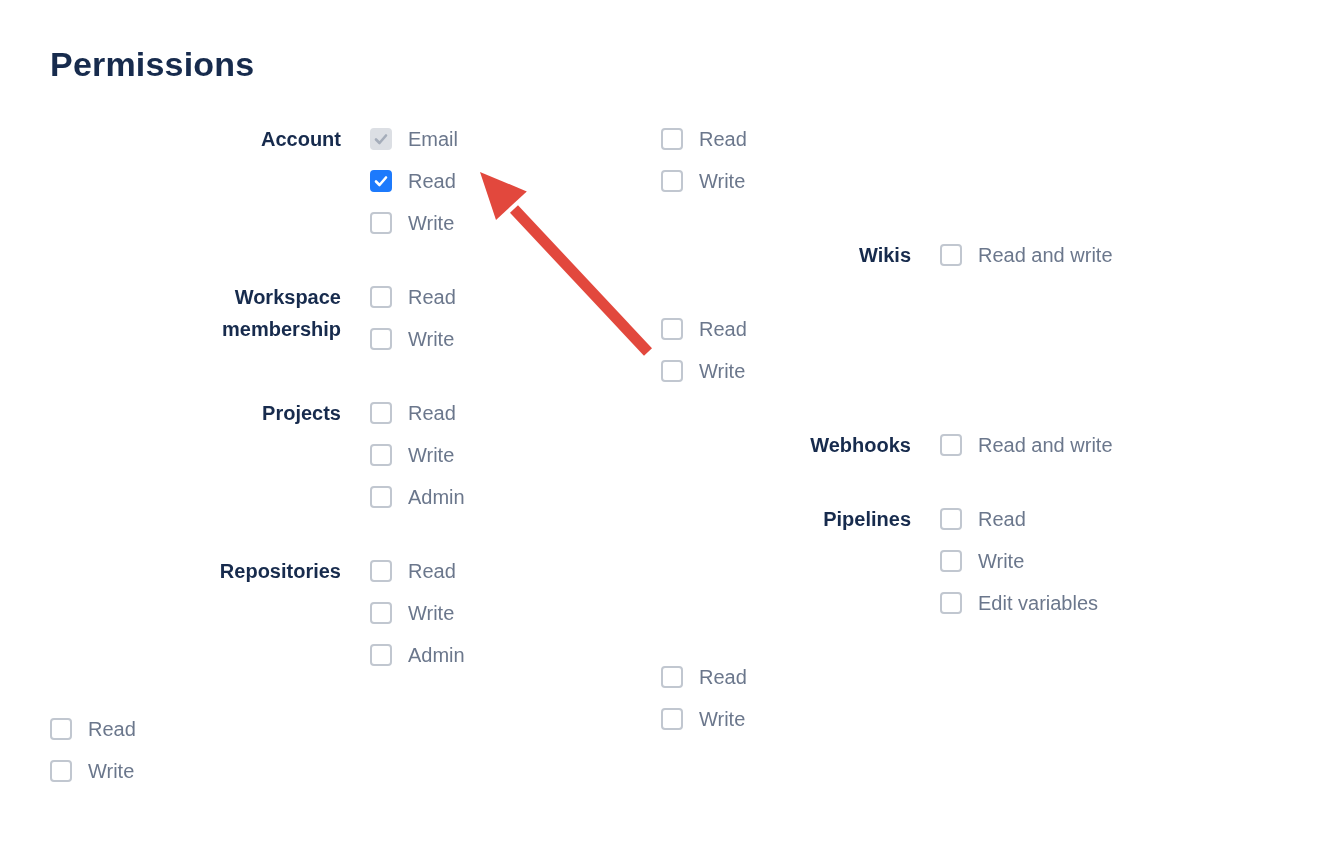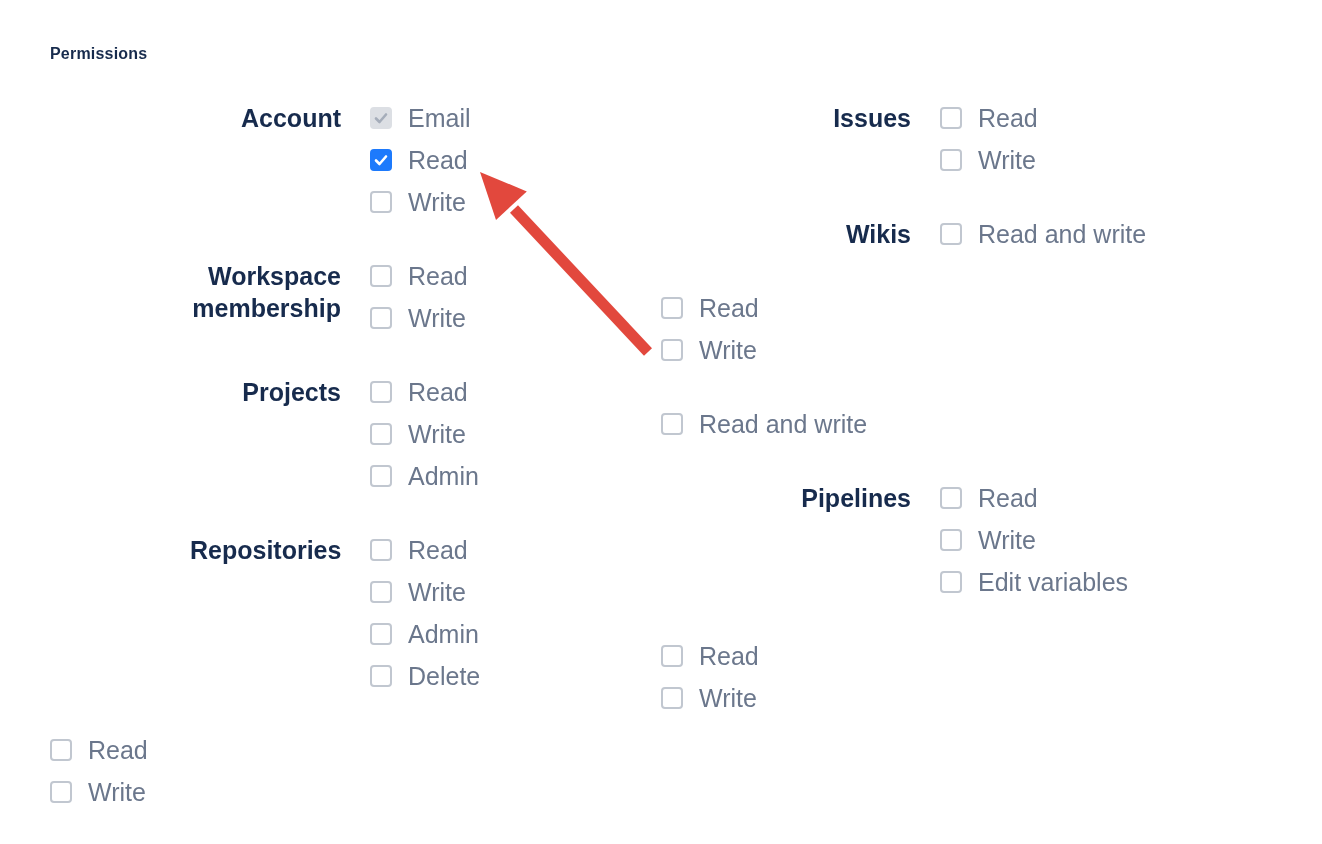--- a/index.html
+++ b/index.html
@@ -10,41 +10,41 @@
   }
   body {
     width: 1322px;
     height: 844px;
     position: relative;
     overflow: hidden;
     box-sizing: border-box;
     padding: 45px 0 0 50px;
   }
   .page-title {
-    font-size: 16px;
+    font-size: 34px;
     font-weight: 700;
     color: var(--heading, #172B4D);
     margin: 0 0 34px 0;
     letter-spacing: 0.2px;
   }
   .columns {
     display: flex;
     align-items: flex-start;
   }
   .perm-col { flex-shrink: 0; }
   .perm-col.col-left  { width: 611px; }
   .perm-col.col-right { width: 600px; }
   .group {
     display: flex;
     margin-bottom: 32px;
   }
   .group-label {
     flex-shrink: 0;
     text-align: right;
-    font-size: 25px;
+    font-size: 20px;
     font-weight: 700;
     color: var(--group-label, #172B4D);
     line-height: 32px;
     padding-top: 5px;
     box-sizing: border-box;
     padding-right: 29px;
   }
   .col-left  .group-label { width: 320px; padding-left: 140px; }
   .col-right .group-label { width: 279px; }
   .options { flex: 1; }
@@ -73,21 +73,21 @@
     color: #ffffff;
   }
   .checkbox.disabled-checked {
     background: var(--checkbox-disabled-bg, #DCDFE4);
     border-color: var(--checkbox-disabled-bg, #DCDFE4);
     color: var(--checkbox-disabled-check, #A9B0BC);
     cursor: default;
   }
   .checkbox svg { width: 16px; height: 16px; display: block; }
   .option-label {
-    font-size: 25px;
+    font-size: 20px;
     color: var(--option-label, #6B778C);
     line-height: 1;
   }
   .annotation-arrow {
     position: absolute;
     left: 430px;
     top: 130px;
     width: 260px;
     height: 260px;
     color: var(--arrow, #E2483D);
@@ -164,42 +164,37 @@
             <span class="option-label">Read</span>
           </label>
           <label class="option-row">
             <span class="checkbox unchecked"></span>
             <span class="option-label">Write</span>
           </label>
           <label class="option-row">
             <span class="checkbox unchecked"></span>
             <span class="option-label">Admin</span>
           </label>
-          <label class="option-row">
-            <span class="checkbox unchecked"></span>
-            <span class="option-label">Delete</span>
-          </label>
         </div>
       </div>
       <div class="group">
         <div class="options">
           <label class="option-row">
             <span class="checkbox unchecked"></span>
             <span class="option-label">Read</span>
           </label>
           <label class="option-row">
             <span class="checkbox unchecked"></span>
             <span class="option-label">Write</span>
           </label>
         </div>
       </div>
     </div>
   <div class="perm-col col-right">
       <div class="group">
-        <div class="group-label">Issues</div>
         <div class="options">
           <label class="option-row">
             <span class="checkbox unchecked"></span>
             <span class="option-label">Read</span>
           </label>
           <label class="option-row">
             <span class="checkbox unchecked"></span>
             <span class="option-label">Write</span>
           </label>
         </div>
@@ -219,20 +214,21 @@
             <span class="checkbox unchecked"></span>
             <span class="option-label">Read</span>
           </label>
           <label class="option-row">
             <span class="checkbox unchecked"></span>
             <span class="option-label">Write</span>
           </label>
         </div>
       </div>
       <div class="group">
+        <div class="group-label">Webhooks</div>
         <div class="options">
           <label class="option-row">
             <span class="checkbox unchecked"></span>
             <span class="option-label">Read and write</span>
           </label>
         </div>
       </div>
       <div class="group">
         <div class="group-label">Pipelines</div>
         <div class="options">

